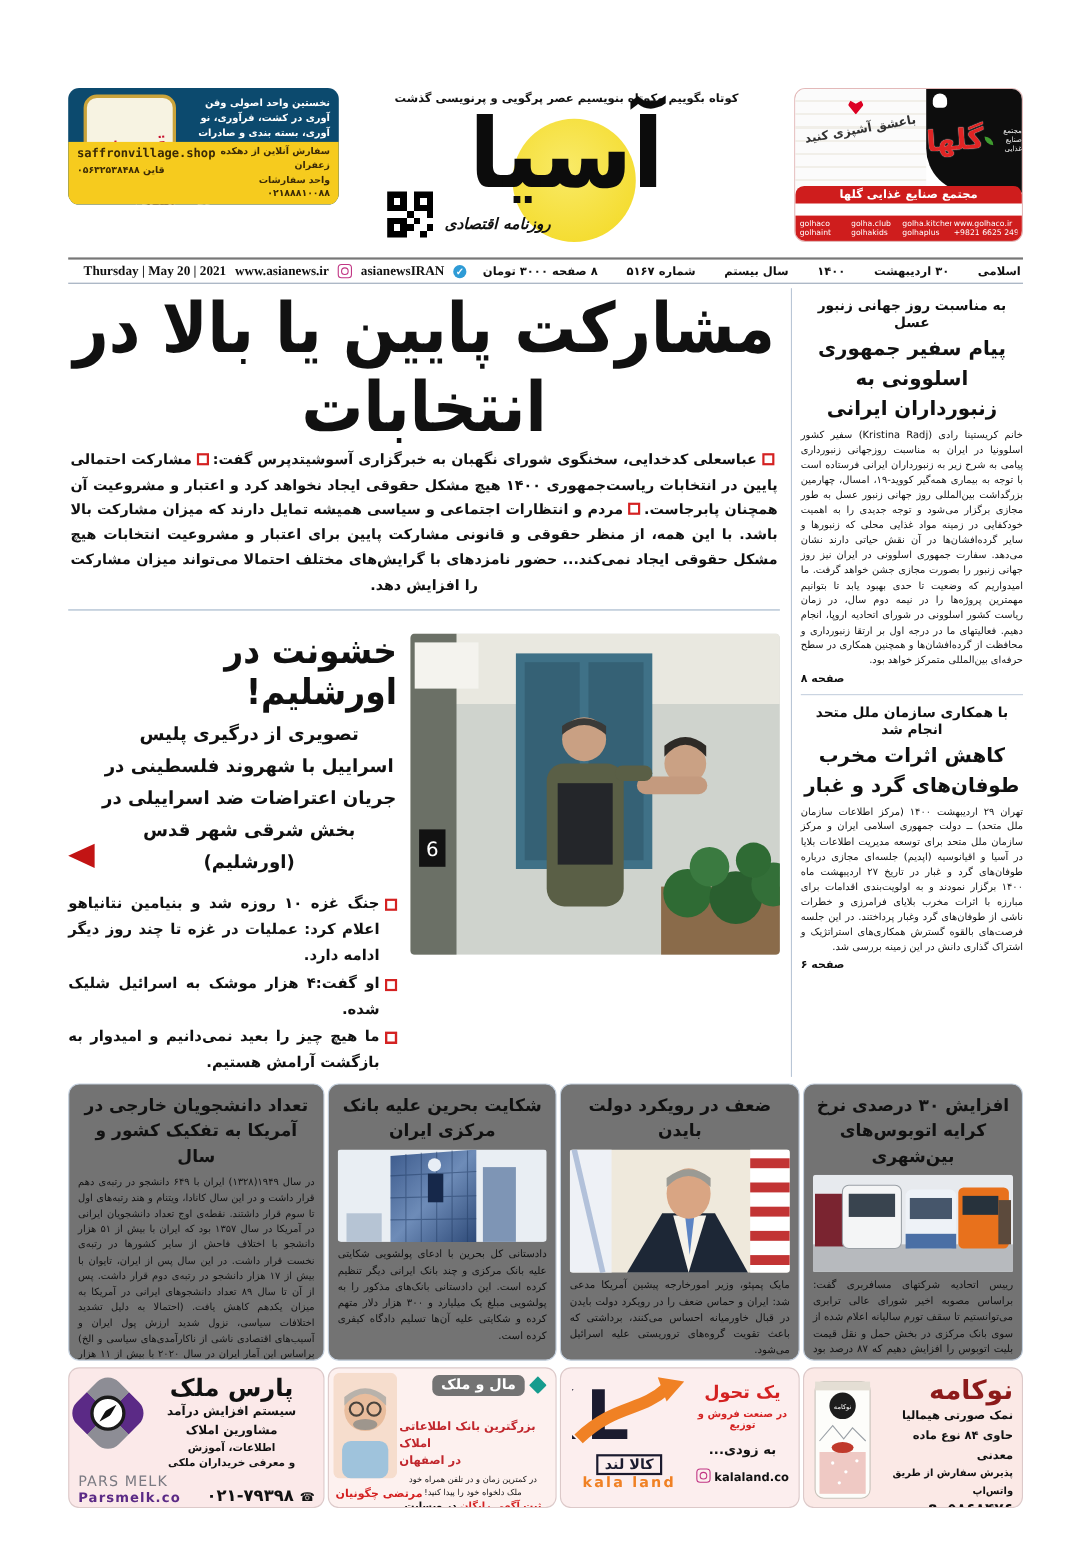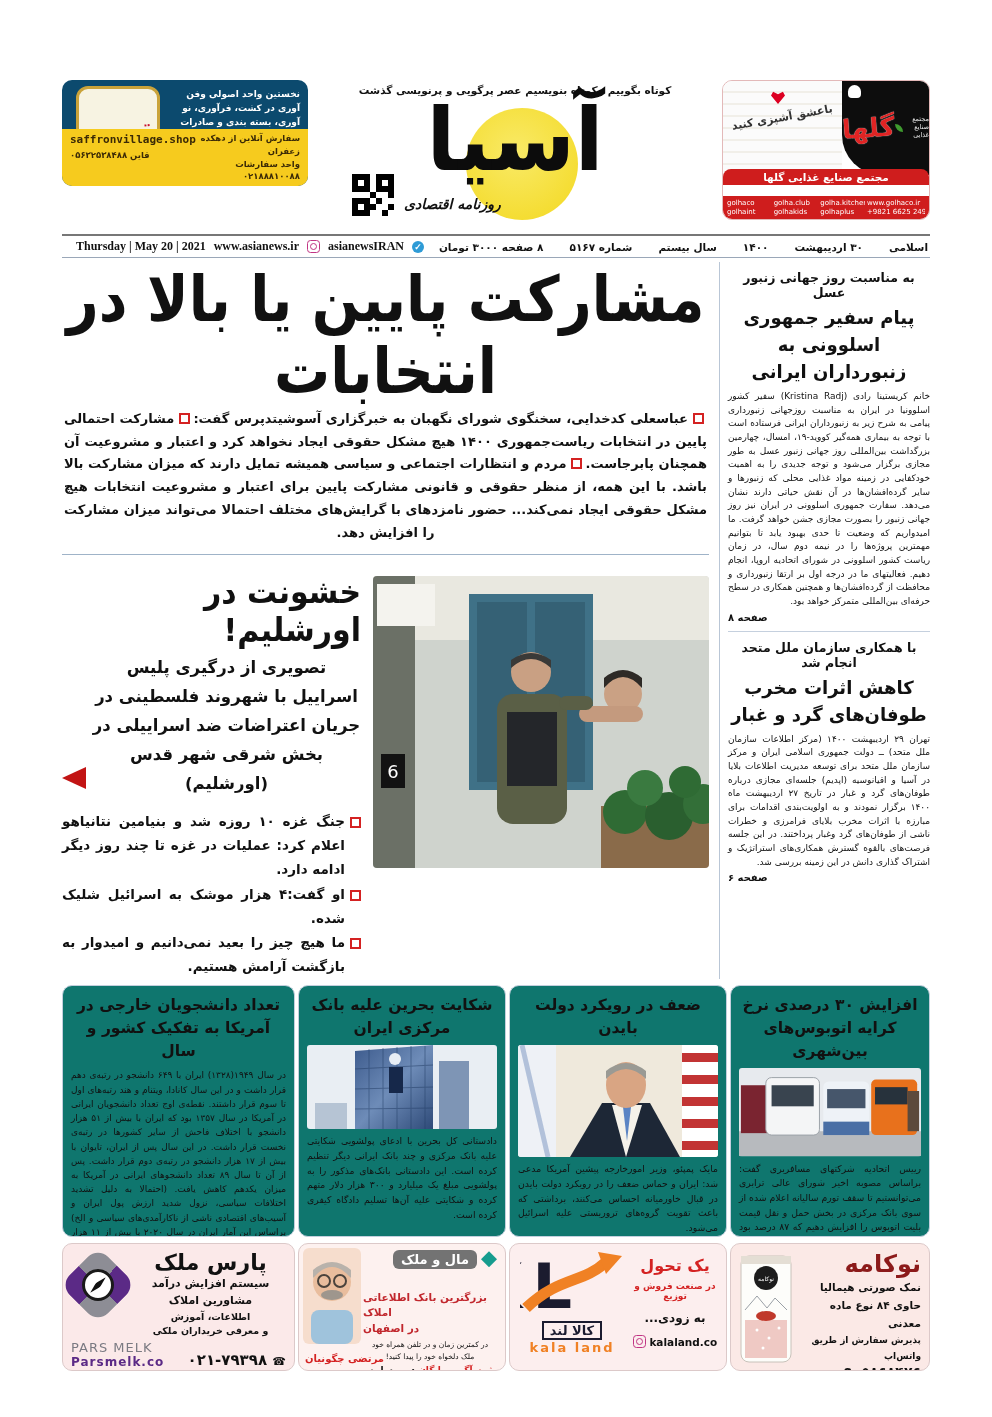--- a/index.html
+++ b/index.html
@@ -63,21 +63,21 @@
   .jer-txt{flex:1;min-width:0;}
   .jer-title{font-size:30px;font-weight:bold;margin:0 0 8px;transform:scaleY(1.08);}
   .jer-sub{font-size:16.5px;font-weight:bold;line-height:1.75;text-align:center;position:relative;padding-left:30px;}
   .tri{position:absolute;left:0;bottom:10px;width:0;height:0;border-top:11px solid transparent;border-bottom:11px solid transparent;border-right:24px solid #c21414;}
   .jer-b{list-style:none;margin:10px 0 0;padding:0;}
   .jer-b li{font-size:13.5px;font-weight:bold;line-height:1.8;text-align:justify;position:relative;padding-right:16px;}
   .jer-b li .sqm{position:absolute;right:0;top:8px;margin:0;}
   .jer-photo{width:336px;height:292px;flex:none;border-radius:4px;overflow:hidden;}
   
   .cols{display:grid;grid-template-columns:200px 218px 208px 233px;gap:3px;direction:rtl;margin-top:6px;}
-  .box{border:1px solid #c3cfdd;border-radius:10px;background:#0f766e;overflow:hidden;padding:6px 8px;box-sizing:border-box;}
+  .box{border:1px solid #c3cfdd;border-radius:10px;background:#737373;overflow:hidden;padding:6px 8px;box-sizing:border-box;}
   .mid-title{font-size:15.5px;font-weight:bold;text-align:center;line-height:1.5;margin:2px 0 5px;}
   .mid-body{font-size:9.3px;line-height:1.58;text-align:justify;}
   .mid-img{width:100%;border-radius:3px;display:block;margin-bottom:5px;}
   .mid{height:252px;}
   
   .adbox{border:1px solid #dcc9c9;border-radius:10px;overflow:hidden;padding:6px 8px;box-sizing:border-box;position:relative;}
   .r1{height:128px;}
   
   .parsmelk{background:#fbe9e9;}
   .pm-grid{display:flex;direction:rtl;gap:4px;align-items:flex-start;}

